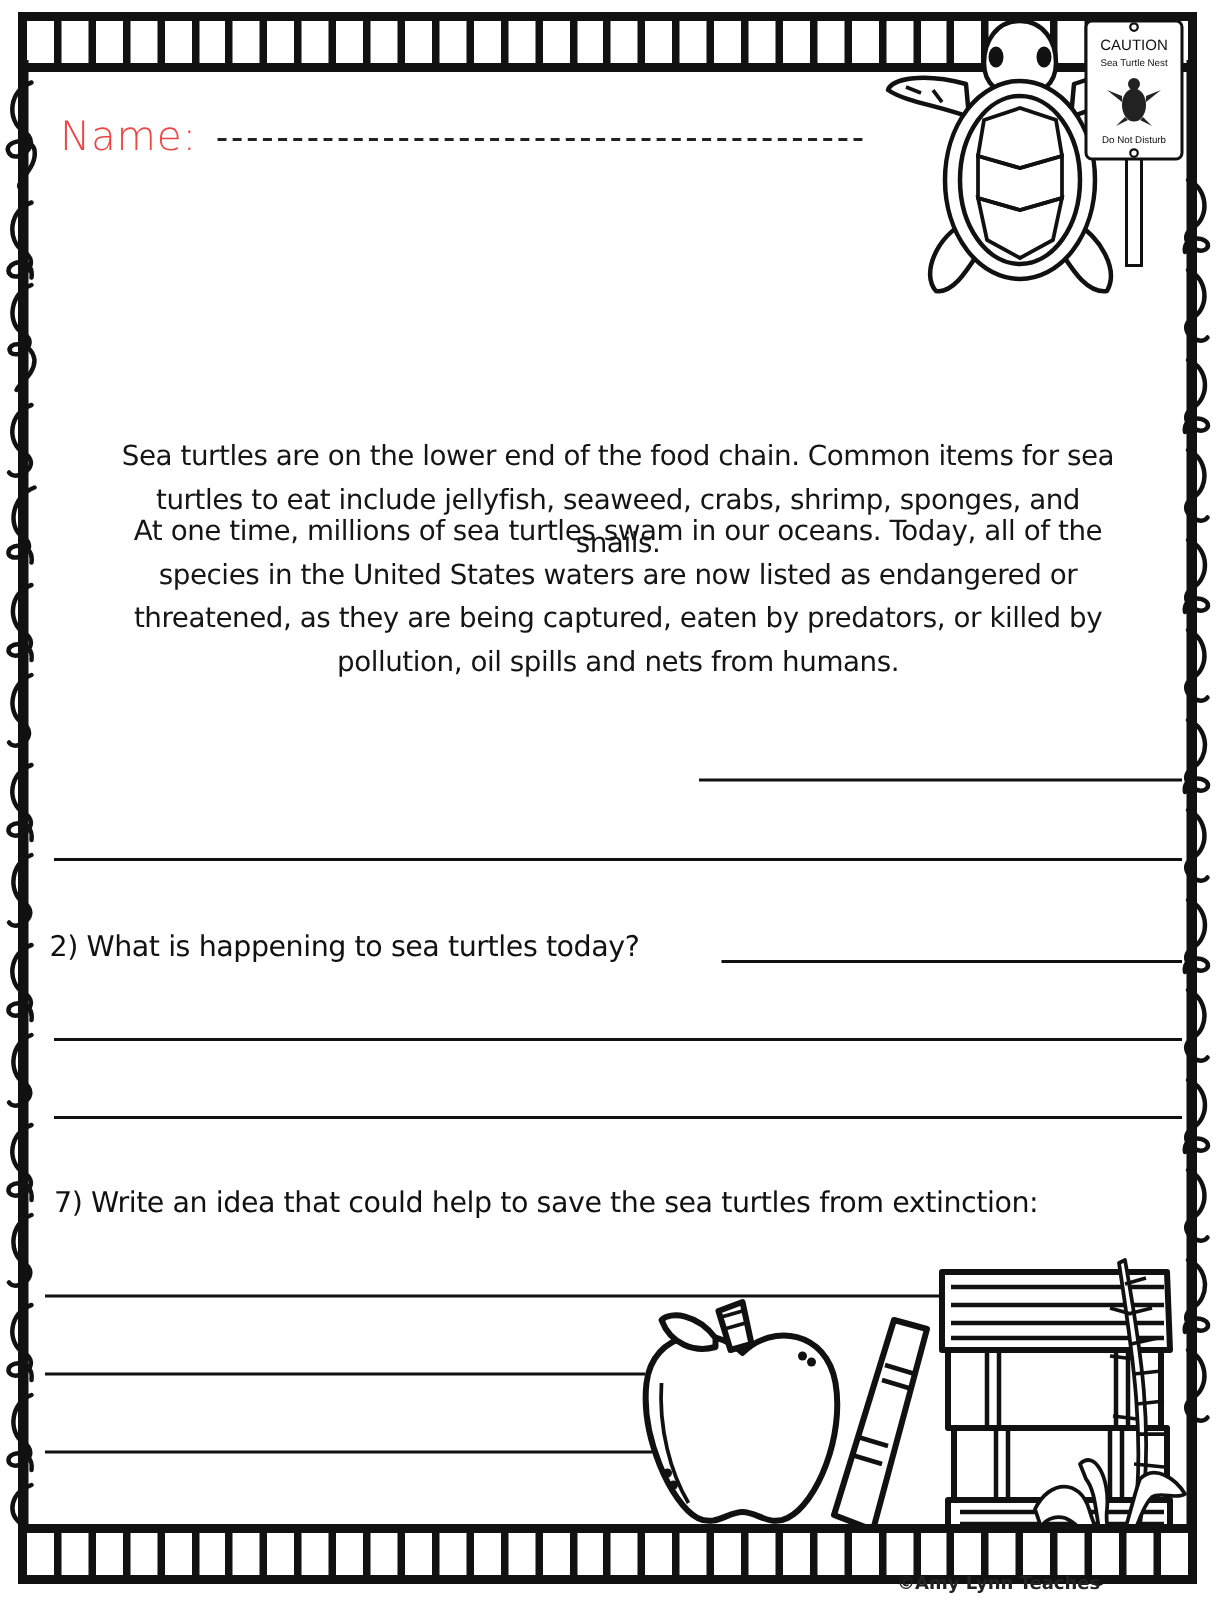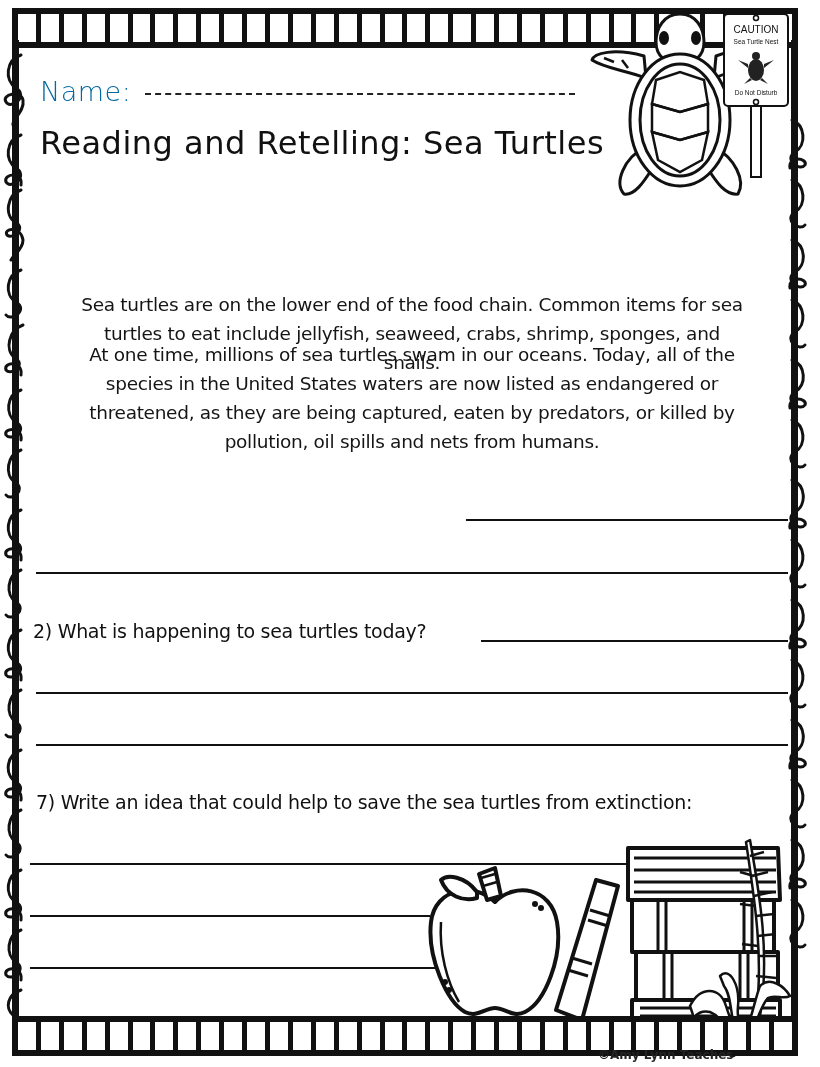--- a/index.html
+++ b/index.html
@@ -28,21 +28,21 @@
     .rail-right { left: 791px; }
 
     .curls { position: absolute; top: 50px; width: 30px; height: 970px; }
     .curls.left { left: 1px; }
     .curls.right { left: 780px; }
 
     
     .name-row {
       position: absolute; left: 40px; top: 76px;
       font-family: "DejaVu Sans", sans-serif; font-size: 27px; font-weight: 300;
-      letter-spacing: 0.5px; color: #0369a1;
+      letter-spacing: 0.5px; color: #ef4444;
       display: flex; align-items: baseline;
     }
     .name-label { margin-right: 14px; }
     .name-dashes {
       display: inline-block; width: 430px; height: 2px;
       border-bottom: 2px dashed #222; transform: translateY(-6px);
     }
 
     .title {
       position: absolute; left: 40px; top: 124px;
@@ -166,21 +166,20 @@
       <path d="M12 790 C26 795,27 815,15 822 C3 830,20 842,25 835 C28 828,8 825,10 838"></path>
       <path d="M12 850 C25 855,27 875,15 882 C3 890,20 902,25 895"></path>
     </g>
   </svg>
 
   <div class="name-row">
     <span class="name-label">Name:</span>
     <span class="name-dashes"></span>
   </div>
 
-  <div class="title">Reading and Retelling: Sea Turtles</div>
 
   <svg class="turtle" viewBox="0 0 196 192">
     <g fill="#fff" stroke="#111" stroke-width="3" stroke-linejoin="round">
 
       <path d="M60 48 C30 40,10 45,8 52 C20 60,40 62,62 70 Z"></path>
       <path d="M132 48 C160 38,182 40,186 48 C172 58,150 62,130 70 Z"></path>
       <path d="M60 140 C40 150,30 175,40 186 C52 188,62 170,70 158 Z"></path>
       <path d="M132 140 C150 150,162 172,154 186 C140 188,130 170,122 158 Z"></path>
 
       <path d="M96 6 C80 6,72 20,72 34 C72 48,82 56,96 56 C110 56,120 48,120 34 C120 20,112 6,96 6 Z"></path>

